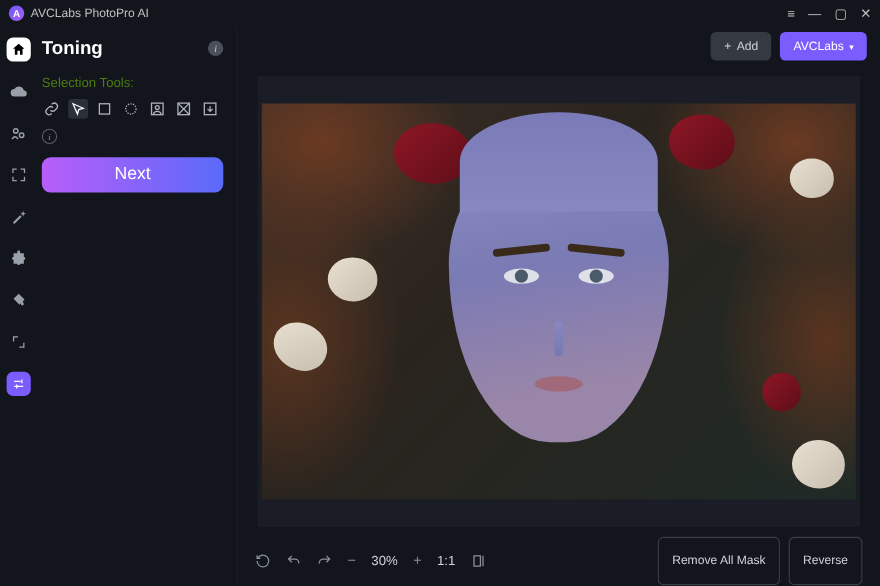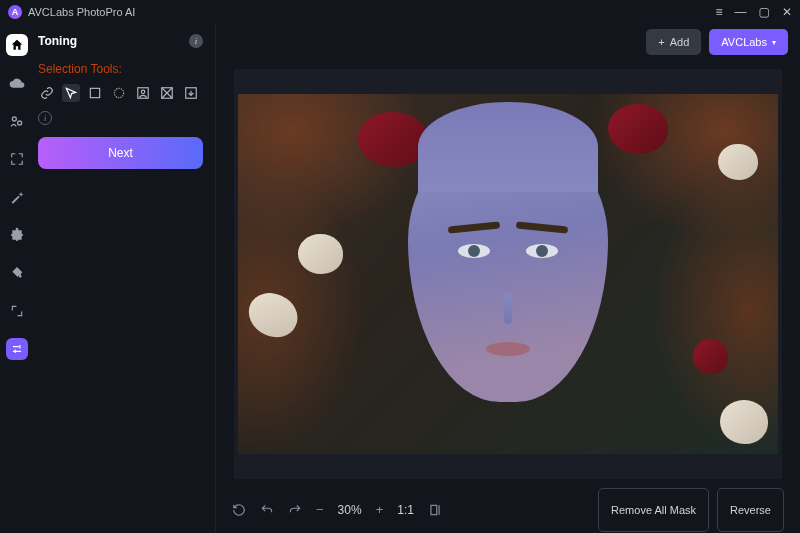--- a/index.html
+++ b/index.html
@@ -9,30 +9,30 @@
 .app-logo{width:14px;height:14px;border-radius:50%;background:linear-gradient(135deg,#6a5af9,#a85ef9);display:flex;align-items:center;justify-content:center;font-size:9px;font-weight:bold;color:#fff}
 .titlebar-controls{display:flex;gap:12px;align-items:center}
 .titlebar-controls span{cursor:pointer;color:#c0c0c0;font-size:12px;line-height:1}
 .main{flex:1;display:flex;overflow:hidden}
 .taskbar{width:34px;background:#12151c;display:flex;flex-direction:column;align-items:center;gap:16px;padding-top:10px}
 .taskbar-icon{width:22px;height:22px;display:flex;align-items:center;justify-content:center;color:#9aa0aa;cursor:pointer;border-radius:6px}
 .taskbar-icon.active{background:#7b5cff;color:#fff}
 .taskbar-icon.home{background:#fff;color:#000}
 .sidepanel{width:182px;background:#12151c;border-right:1px solid #1e222b;display:flex;flex-direction:column;padding:10px 12px 0 4px}
 .panel-head{display:flex;align-items:center;justify-content:space-between;margin-bottom:14px}
-.panel-title{font-size:12px;font-weight:600;color:#fff}
+.panel-title{font-size:17px;font-weight:600;color:#fff}
 .info-icon{width:14px;height:14px;border-radius:50%;background:#4a4f5a;display:flex;align-items:center;justify-content:center;font-size:9px;color:#ccc;font-style:italic;font-family:serif}
-.section-label{font-size:12px;color:#c2410c;margin-bottom:8px}
+.section-label{font-size:12px;color:#4d7c0f;margin-bottom:8px}
 .tool-row{display:flex;gap:6px;margin-bottom:8px;flex-wrap:wrap}
 .tool{width:18px;height:18px;display:flex;align-items:center;justify-content:center;color:#b0b4bc;cursor:pointer;border-radius:3px}
 .tool.selected{background:#2a2f3a;color:#fff}
 .hint-row{display:flex;gap:6px;align-items:flex-start;margin-bottom:12px}
 .hint-icon{width:14px;height:14px;border-radius:50%;border:1px solid #5a5f6a;display:flex;align-items:center;justify-content:center;font-size:8px;color:#8a8f9a;flex-shrink:0;margin-top:1px;font-style:italic;font-family:serif}
 .hint-text{font-size:10px;color:#7a808c;line-height:1.4}
-.next-btn{height:32px;border:none;border-radius:8px;background:linear-gradient(90deg,#b85ef9,#5a6af9);color:#fff;font-size:12px;font-weight:500;cursor:pointer}
+.next-btn{height:32px;border:none;border-radius:8px;background:linear-gradient(90deg,#b85ef9,#5a6af9);color:#fff;font-size:16px;font-weight:500;cursor:pointer}
 .content{flex:1;display:flex;flex-direction:column;background:#12151c}
 .topbar{height:40px;display:flex;align-items:center;justify-content:flex-end;gap:8px;padding:0 12px}
 .btn{height:26px;padding:0 12px;border-radius:5px;font-size:11px;display:flex;align-items:center;gap:5px;cursor:pointer;border:none}
 .btn-add{background:#353942;color:#d0d3d8}
 .btn-export{background:#7b5cff;color:#fff}
 .chev{font-size:8px}
 .canvas-area{flex:1;display:flex;align-items:center;justify-content:center;padding:8px 16px}
 .canvas-frame{width:548px;height:410px;background:#1a1d26;display:flex;align-items:center;justify-content:center;position:relative;overflow:hidden}
 .photo{width:540px;height:360px;position:relative;background:linear-gradient(135deg,#3a2e26 0%,#2a241e 40%,#1e2a26 100%);overflow:hidden}
 .hair{position:absolute;inset:0;background:

